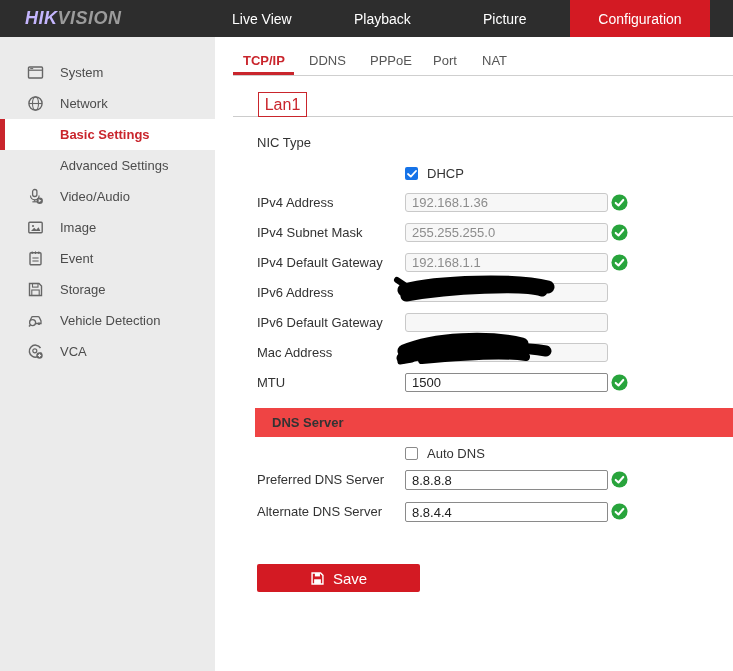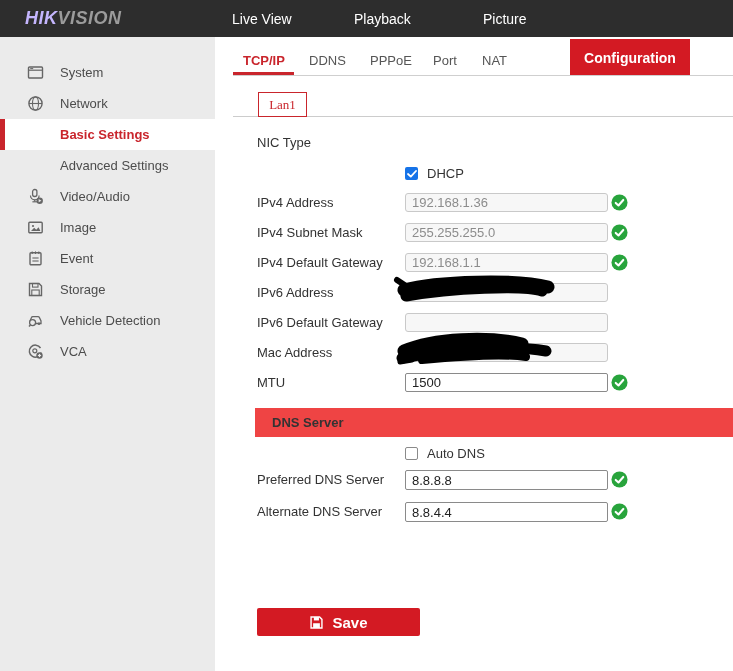--- a/index.html
+++ b/index.html
@@ -10,21 +10,21 @@
   .topbar { position:absolute; left:0; top:0; width:733px; height:37px; background:#2d2d2d; }
   .logo { position:absolute; left:25px; top:0; height:37px; display:flex; align-items:center;
           font-style:italic; font-weight:bold; font-size:18px; letter-spacing:.5px; }
   .logo .hik { color:#c4b5fd; }
   .logo .vision { color:#9b9b9b; }
   .nav-item { position:absolute; top:0; height:37px; display:flex; align-items:center;
               color:#fff; font-size:14px; cursor:pointer; }
   .nav-live { left:232px; }
   .nav-playback { left:354px; }
   .nav-picture { left:483px; }
-  .nav-config { left:570px; width:120px; justify-content:center; background:#d31a23; font-weight:bold;margin-top:39px; }
+  .nav-config { left:570px; width:140px; justify-content:center; background:#d31a23; font-weight:normal; }
 
   
   .sidebar { position:absolute; left:0; top:37px; width:215px; height:671px; background:#ebebeb; padding-top:20px; }
   .side-item { position:relative; height:31px; display:flex; align-items:center; color:#4c4c4c;
                font-size:13px; cursor:pointer; }
   .side-item .s-icon { position:absolute; left:27px; width:17px; height:17px; display:flex; }
   .side-item .s-label { position:absolute; left:60px; }
   .side-item.selected { background:#fff; border-left:5px solid #c9252c; }
   .side-item.selected .s-label { left:55px; color:#c9252c; font-weight:bold; }
   .s-icon svg { width:17px; height:17px; }
@@ -33,22 +33,22 @@
   .tab { position:absolute; top:53px; height:20px; font-size:13px; color:#555; cursor:pointer;text-align:center; }
   .tab.active { color:#c9252c; font-weight:bold; }
   .tab-tcpip { left:243px; } .tab-ddns { left:309px; } .tab-pppoe { left:370px; }
   .tab-port { left:433px; } .tab-nat { left:482px; }
   .tab-underline { position:absolute; left:233px; top:72px; width:61px; height:3px; background:#c9252c; }
   .tab-border { position:absolute; left:233px; top:75px; width:500px; height:1px; background:#cfcfcf; }
 
   
   .lan-border { position:absolute; left:233px; top:116px; width:500px; height:1px; background:#ccc; }
   .lan-tab { position:absolute; left:258px; top:92px; width:49px; height:25px; background:#fff;
-             border:1px solid #c9252c; color:#c9252c; font-size:13px;
-             display:flex; align-items:center; justify-content:center; cursor:pointer;font-family:Liberation Serif, serif; }
+             border:1px solid #c9252c; color:#c9252c; font-size:16px;
+             display:flex; align-items:center; justify-content:center; cursor:pointer; }
 
   
   .f-label { position:absolute; left:257px; height:19px; line-height:19px; font-size:13px; color:#333; }
   .f-input { position:absolute; left:405px; width:203px; height:19px; font-size:13px; padding:0 6px;
              font-family:"Liberation Sans", sans-serif; }
   .f-input.ro { background:#f7f7f7; border:1px solid #c9c9c9; border-radius:3px; color:#8c8c8c; }
   .f-input.edit { background:#fff; border:1px solid #8a8a8a; border-radius:2px; color:#222; }
   .f-select { position:absolute; left:405px; top:133px; width:203px; height:19px; background:#fff;
               border:1px solid #767676; border-radius:2px; font-size:13px; color:#111;
               display:flex; align-items:center; padding-left:6px; cursor:pointer; }
@@ -60,23 +60,23 @@
   .valid { position:absolute; left:611px; width:17px; height:17px; }
   .scribble { position:absolute; pointer-events:none; }
 
   
   .dns-bar { position:absolute; left:255px; top:408px; width:478px; height:29px; background:#ef4444;
              display:flex; align-items:center; }
   .dns-bar span { margin-left:17px; font-size:13px; font-weight:bold; color:#333; }
 
   
   .save-btn { position:absolute; left:257px; top:564px; width:163px; height:28px; background:#d31a23;
-              border:none; border-radius:2px; color:#fff; font-size:15px; font-weight:bold;
+              border:none; border-radius:2px; color:#fff; font-size:15px; font-weight:normal;
               display:flex; align-items:center; justify-content:center; gap:8px; cursor:pointer;
-              font-family:"Liberation Sans", sans-serif;margin-top:44px; }
+              font-family:"Liberation Sans", sans-serif; }
 </style>
 </head>
 <body>
 
 <div id="app">
 
   <div class="topbar">
     <div class="logo">
       <span class="hik">HIK</span>
         <span class="vision">VISION</span>

